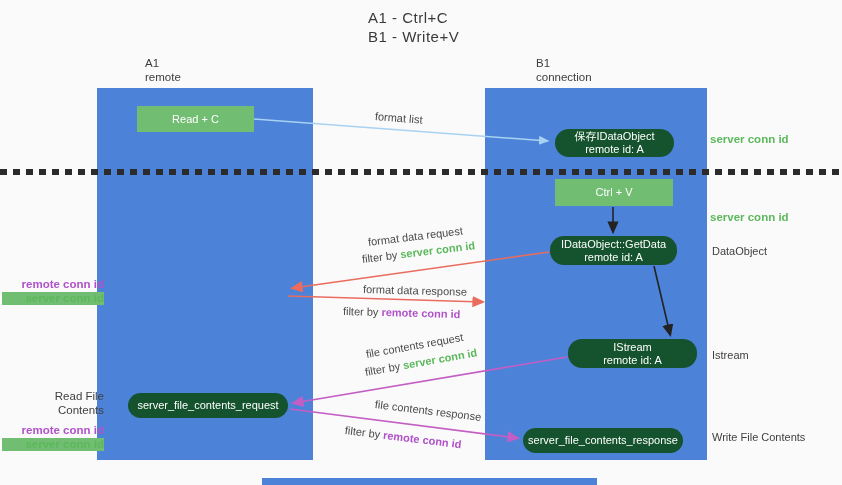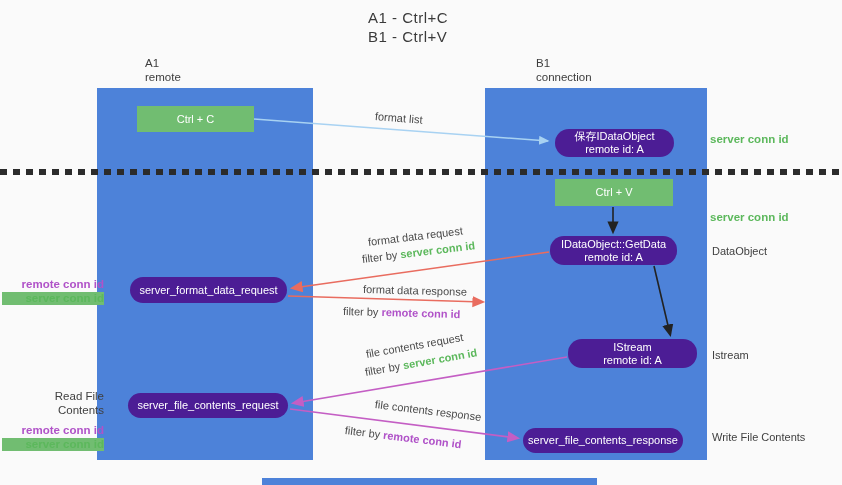--- a/index.html
+++ b/index.html
@@ -21,41 +21,41 @@
     left:0; top:169px; width:842px; height:6px;
     background:repeating-linear-gradient(90deg,#2b2b2b 0 7px,transparent 7px 13px);
     z-index:3;
   }
   .node {
     display:flex; align-items:center; justify-content:center; flex-direction:column;
     color:#fff; font-size:11px; line-height:13px; text-align:center;
     white-space:nowrap; z-index:5;
   }
   .green  { background:#71bd71; }
-  .orange { background:#4c1d95;border-radius:14px; }
+  .orange { background:#14532d;border-radius:14px; }
   .arrow-layer { left:0; top:0; z-index:4; pointer-events:none; }
   .lbl { font-size:11px; color:#4a4a4a; white-space:nowrap; z-index:6; transform-origin:left center; }
   .lbl .key-green  { color:#5cb85c; font-weight:bold; }
   .lbl .key-purple { color:#b052c8; font-weight:bold; }
   .side-gray { font-size:11px; color:#3f3f3f; white-space:nowrap; z-index:6; }
   .side-green { font-size:11.5px; font-weight:bold; color:#5cb85c; white-space:nowrap; z-index:6; }
   .left-group { width:102px; text-align:right; font-size:11.5px; line-height:13.5px; z-index:6; }
   .left-group .purple { color:#b052c8; font-weight:bold; }
   .left-group .green  { color:#5cb85c; font-weight:bold; }
   .left-group .gray   { color:#3f3f3f; margin-bottom:7px;margin-left:20px; }
   .bottom-strip { left:262px; top:478px; width:335px; height:7px; background:#4d82d9; }
 </style>
 </head>
 <body>
 
 <div class="canvas">
 
   <div class="abs title">
     <div>A1 - Ctrl+C</div>
-    <div>B1 - Ctrl+V</div>
+    <div>B1 - Write+V</div>
   </div>
 
   <div class="abs col-header" style="left:145px; top:56px;">
     <div>A1</div>
     <div>remote</div>
   </div>
   <div class="abs col-header" style="left:536px; top:56px;">
     <div>B1</div>
     <div>connection</div>
   </div>
@@ -83,40 +83,37 @@
     <line x1="254" y1="119" x2="548" y2="141" stroke="#a8d2f2" stroke-width="1.5" marker-end="url(#m-blue)"></line>
     <line x1="613" y1="207" x2="613" y2="231" stroke="#222222" stroke-width="1.6" marker-end="url(#m-black)"></line>
     <line x1="654" y1="266" x2="670" y2="334" stroke="#222222" stroke-width="1.6" marker-end="url(#m-black)"></line>
     <line x1="549" y1="252" x2="293" y2="288" stroke="#e96c5f" stroke-width="1.6" marker-end="url(#m-red)"></line>
     <line x1="288" y1="296" x2="482" y2="302" stroke="#e96c5f" stroke-width="1.6" marker-end="url(#m-red)"></line>
     <line x1="567" y1="357" x2="294" y2="403" stroke="#c45ec4" stroke-width="1.6" marker-end="url(#m-magenta)"></line>
     <line x1="290" y1="409" x2="517" y2="438" stroke="#c45ec4" stroke-width="1.6" marker-end="url(#m-magenta)"></line>
   </svg>
 
   <div class="abs node green" style="left:137px; top:106px; width:117px; height:26px;">
-    <div>Ctrl + C</div>
+    <div>Read + C</div>
   </div>
 
   <div class="abs node orange" style="left:555px; top:129px; width:119px; height:28px;">
     <div>保存IDataObject</div>
     <div>remote id: A</div>
   </div>
 
   <div class="abs node green" style="left:555px; top:179px; width:118px; height:27px;">
     <div>Ctrl + V</div>
   </div>
 
   <div class="abs node orange" style="left:550px; top:236px; width:127px; height:29px;">
     <div>IDataObject::GetData</div>
     <div>remote id: A</div>
   </div>
 
-  <div class="abs node orange" style="left:130px; top:277px; width:157px; height:26px;">
-    <div>server_format_data_request</div>
-  </div>
 
 
   <div class="abs node orange" style="left:568px; top:339px; width:129px; height:29px;">
     <div>IStream</div>
     <div>remote id: A</div>
   </div>
 
   <div class="abs node orange" style="left:128px; top:393px; width:160px; height:25px;">
     <div>server_file_contents_request</div>
   </div>

